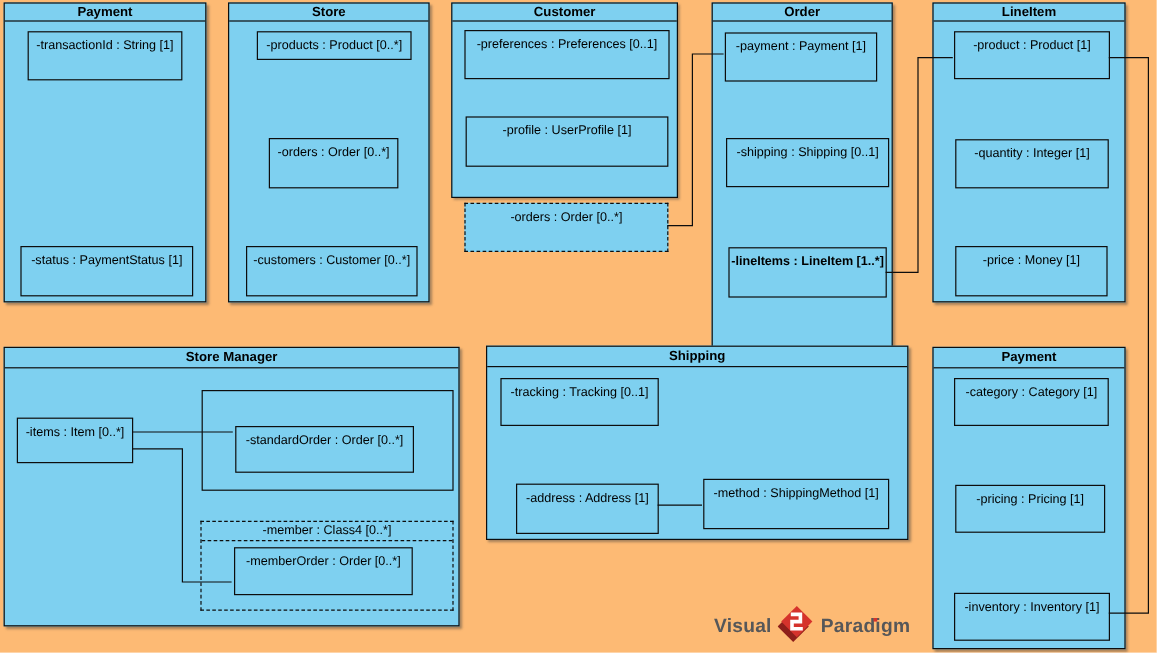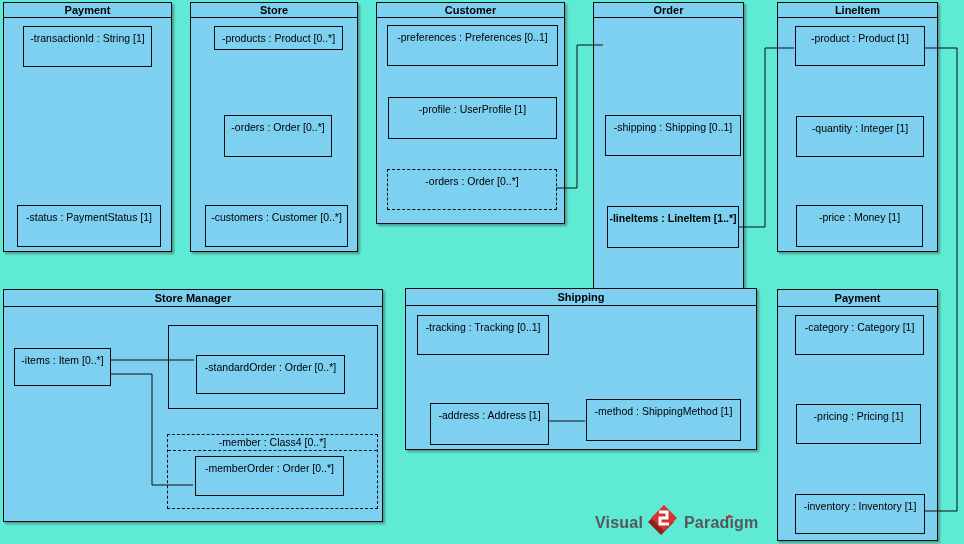--- a/index.html
+++ b/index.html
@@ -1,17 +1,17 @@
 <!DOCTYPE html>
 <html><head>
 <meta charset="utf-8">
 <style>
   html,body { margin:0; padding:0; background:#ffffff; }
   .canvas {
-    position:relative; width:964px; height:544px; background:#5eead4;
+    position:relative; width:964px; height:544px; background:#fdba74;
     font-family:"Liberation Sans", sans-serif; overflow:hidden;
   }
   .cls {
     position:absolute; background:#7ed0f0; border:1px solid #0d0d0d;
     box-sizing:border-box; box-shadow:2px 2px 2px rgba(60,60,60,0.45);
   }
   .cls-title {
     position:absolute; left:0; right:0; top:0; height:14px;
     border-bottom:1px solid #0d0d0d; font-weight:bold; font-size:11px;
     line-height:14px; text-align:center; color:#000; white-space:nowrap;
@@ -56,29 +56,30 @@
     <div class="attr" style="left:13px; top:202px; width:144px; height:42px;">-status : PaymentStatus [1]</div>
   </div>
 
   <div class="cls" style="left:190px; top:2px; width:168px; height:250px;">
     <div class="cls-title">Store</div>
     <div class="attr" style="left:23px; top:23px; width:129px; height:24px;">-products : Product [0..*]</div>
     <div class="attr" style="left:33px; top:112px; width:108px; height:42px;">-orders : Order [0..*]</div>
     <div class="attr" style="left:14px; top:202px; width:143px; height:42px;">-customers : Customer [0..*]</div>
   </div>
 
-  <div class="cls" style="left:376px; top:2px; width:189px; height:222px;">
+  <div class="cls" style="left:376px; top:2px; width:189px; height:163px;">
     <div class="cls-title">Customer</div>
     <div class="attr" style="left:10px; top:22px; width:171px; height:41px;">-preferences : Preferences [0..1]</div>
     <div class="attr" style="left:11px; top:94px; width:169px; height:42px;">-profile : UserProfile [1]</div>
     <div class="attr dashed" style="left:10px; top:166px; width:170px; height:41px;">-orders : Order [0..*]</div>
   </div>
 
   <div class="cls" style="left:593px; top:2px; width:151px; height:309px;">
     <div class="cls-title">Order</div>
+    <div class="attr" style="left:10px; top:24px; width:127px; height:41px;">-payment : Payment [1]</div>
     <div class="attr" style="left:11px; top:112px; width:136px; height:41px;">-shipping : Shipping [0..1]</div>
     <div class="attr" style="left:13px; top:203px; width:132px; height:42px;font-weight:bold;">-lineItems : LineItem [1..*]</div>
   </div>
 
   <div class="cls" style="left:777px; top:2px; width:161px; height:250px;">
     <div class="cls-title">LineItem</div>
     <div class="attr" style="left:17px; top:23px; width:130px; height:40px;">-product : Product [1]</div>
     <div class="attr" style="left:18px; top:113px; width:128px; height:41px;">-quantity : Integer [1]</div>
     <div class="attr" style="left:18px; top:202px; width:127px; height:42px;">-price : Money [1]</div>
   </div>

